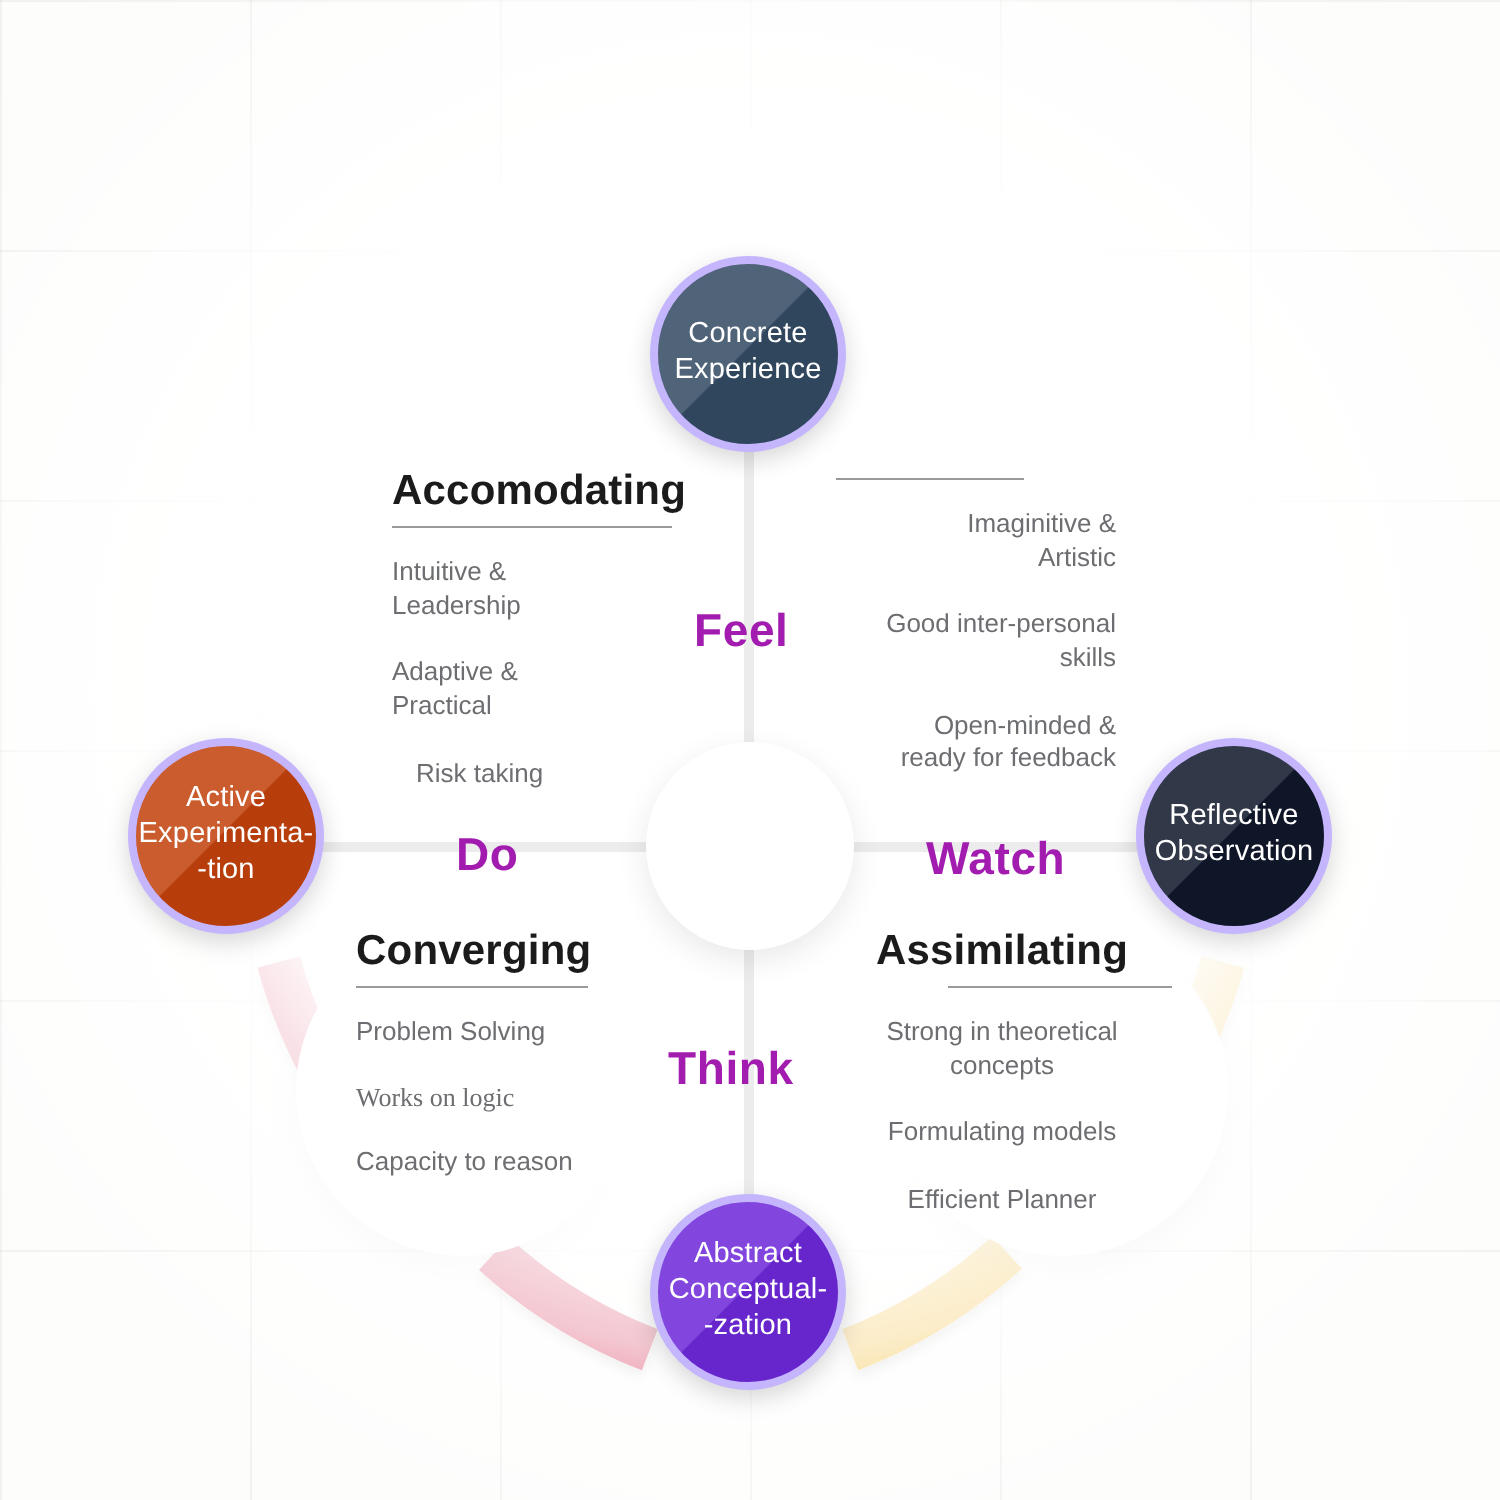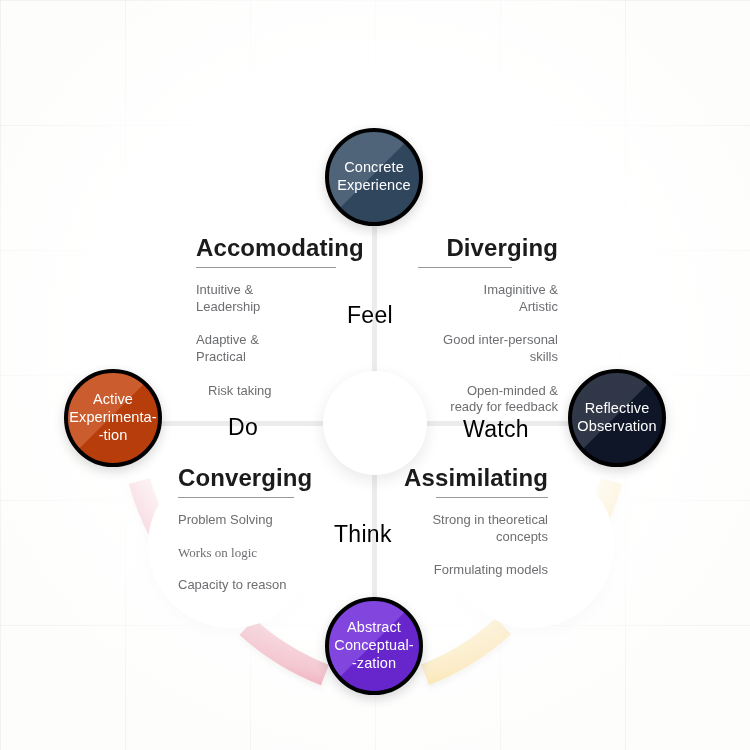--- a/index.html
+++ b/index.html
@@ -66,34 +66,34 @@
     border-radius: 50%;
     display: flex;
     align-items: center;
     justify-content: center;
     text-align: center;
     color: #ffffff;
     font-size: 14.5px;
     line-height: 1.22;
     letter-spacing: .1px;
     box-shadow: 0 4px 12px rgba(0,0,0,0.16);
-    border: 4px solid #000000;
+    border: 4px solid #c4b5fd;
     box-sizing: border-box;
   }
   .node span { display: block; padding: 0 4px; }
   .node .shade {
     position: absolute; inset: 0; border-radius: 50%;
     background: linear-gradient(135deg, rgba(255,255,255,0.14) 0%, rgba(255,255,255,0.14) 48%, rgba(0,0,0,0.06) 48.5%, rgba(0,0,0,0.06) 100%);
     pointer-events: none;
   }
 
   
   .quad { position: absolute; }
   .quad .title {
-    font-size: 24px;
+    font-size: 21px;
     font-weight: bold;
     color: #1b1b1b;
     letter-spacing: .1px;
     white-space: nowrap;
   }
   .quad .rule {
     height: 1px;
     background: #9a9a9a;
     margin: 5px 0 14px 0;
   }
@@ -103,23 +103,23 @@
     line-height: 1.28;
     margin-bottom: 17px;
     white-space: pre-line;
   }
   .quad.right { text-align: right; }
   .quad.left  { text-align: left; }
 
   
   .mode {
     position: absolute;
-    color: #000000;
+    color: #a21caf;
     font-size: 23px;
-    font-weight: normal;
+    font-weight: bold;
     letter-spacing: .3px;
   }
 </style>
 </head>
 <body>
 
 <div id="stage">
 
   <div id="grid"></div>
 
@@ -199,39 +199,39 @@
     <div class="title">Accomodating</div>
     <div class="rule" style="width:140px;"></div>
     <div class="item">Intuitive &amp;
 Leadership</div>
     <div class="item">Adaptive &amp;
 Practical</div>
     <div class="item" style="padding-left:12px;">Risk taking</div>
   </div>
 
   <div class="quad right" style="left:392px; top:234px; width:166px;">
-    <div class="title">Diverging</div>
     <div class="rule" style="width:94px; margin-left:auto; margin-right:46px;"></div>
     <div class="item">Imaginitive &amp;
 Artistic</div>
     <div class="item">Good inter-personal
 skills</div>
     <div class="item">Open-minded &amp;
 ready for feedback</div>
   </div>
 
   <div class="quad left" style="left:178px; top:464px; width:180px;">
     <div class="title">Converging</div>
     <div class="rule" style="width:116px;"></div>
     <div class="item" style="margin-bottom:16px;">Problem Solving</div>
     <div class="item" style="margin-bottom:16px;font-family:Liberation Serif, serif;">Works on logic</div>
     <div class="item">Capacity to reason</div>
   </div>
 
-  <div class="quad right" style="left:378px; top:464px; width:170px;">
+  <div class="quad right" style="left:416px; top:464px; width:170px;text-align:center;">
     <div class="title">Assimilating</div>
     <div class="rule" style="width:112px; margin-left:auto; margin-right:0;"></div>
     <div class="item">Strong in theoretical
 concepts</div>
     <div class="item">Formulating models</div>
+    <div class="item">Efficient Planner</div>
   </div>
 
 </div>
 
 </body></html>

